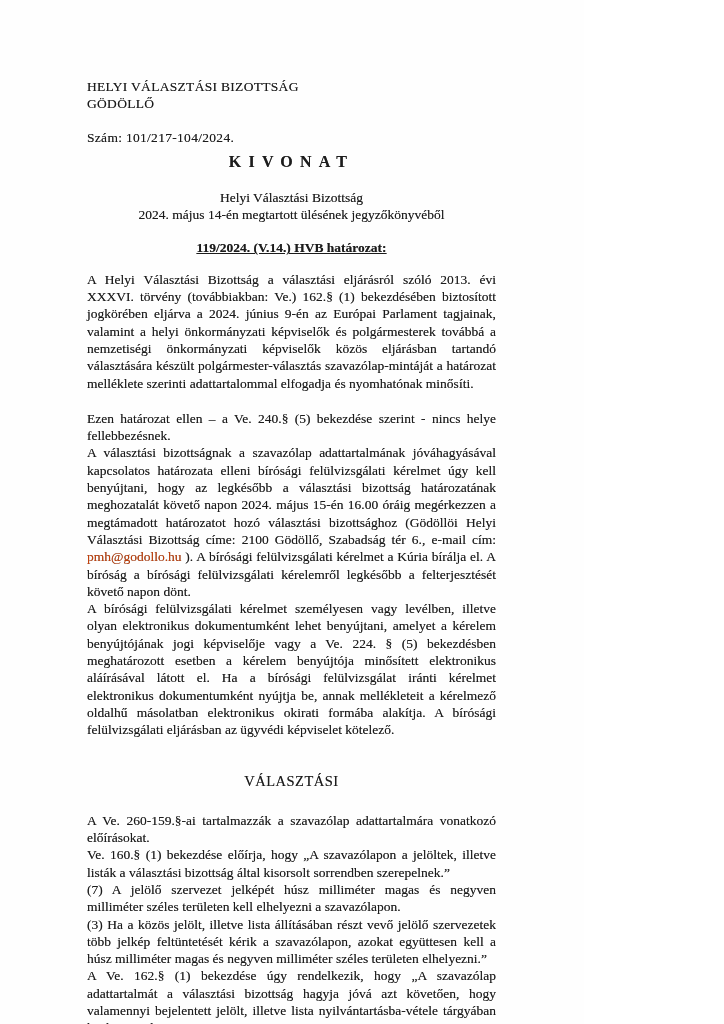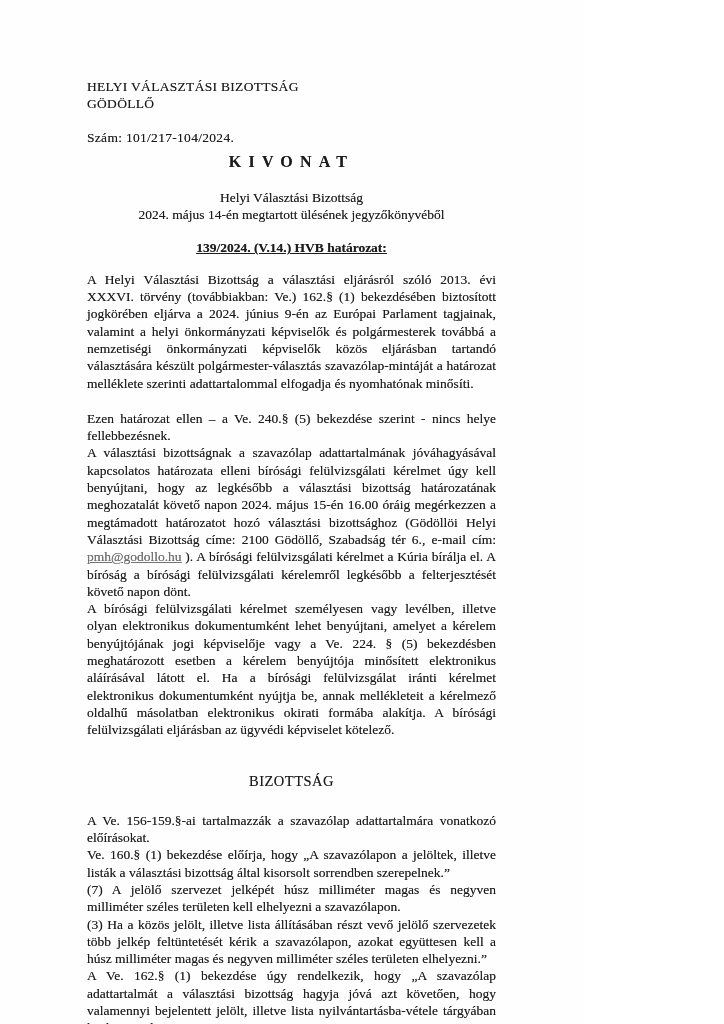--- a/index.html
+++ b/index.html
@@ -59,22 +59,21 @@
   }
   .para {
     margin: 0;
     text-align: justify;
     text-justify: inter-word;
   }
   .appeal-block {
     margin: 18px 0 0 0;
   }
   .email-link {
-    color: #737373;
-    text-decoration: underline;
+    color: #c2410c;
     cursor: pointer;
   }
   .indokolas-heading {
     margin: 34px 0 0 0;
     text-align: center;
     font-size: 14.5px;
     letter-spacing: 0.5px;
     font-weight: normal;
   }
   .indokolas-block {
@@ -92,35 +91,35 @@
     <p class="hdr-line case-number">Szám: 101/217-104/2024.</p>
   </div>
 
   <h1 class="doc-title">KIVONAT</h1>
 
   <div class="subtitle">
     <p>Helyi Választási Bizottság</p>
     <p>2024. május 14-én megtartott ülésének jegyzőkönyvéből</p>
   </div>
 
-  <p class="decision-heading">139/2024. (V.14.) HVB határozat:</p>
+  <p class="decision-heading">119/2024. (V.14.) HVB határozat:</p>
 
   <div class="body-block">
     <p class="para">A Helyi Választási Bizottság a választási eljárásról szóló 2013. évi XXXVI. törvény (továbbiakban: Ve.) 162.§ (1) bekezdésében biztosított jogkörében eljárva a 2024. június 9-én az Európai Parlament tagjainak, valamint a helyi önkormányzati képviselők és polgármesterek továbbá a nemzetiségi önkormányzati képviselők közös eljárásban tartandó választására készült polgármester-választás szavazólap-mintáját a határozat melléklete szerinti adattartalommal elfogadja és nyomhatónak minősíti.</p>
   </div>
 
   <div class="appeal-block">
     <p class="para">Ezen határozat ellen – a Ve. 240.§ (5) bekezdése szerint - nincs helye fellebbezésnek.</p>
     <p class="para"><span>A választási bizottságnak a szavazólap adattartalmának jóváhagyásával kapcsolatos határozata elleni bírósági felülvizsgálati kérelmet úgy kell benyújtani, hogy az legkésőbb a választási bizottság határozatának meghozatalát követő napon 2024. május 15-én 16.00 óráig megérkezzen a megtámadott határozatot hozó választási bizottsághoz (Gödöllöi Helyi Választási Bizottság címe: 2100 Gödöllő, Szabadság tér 6., e-mail cím: </span><a class="email-link">pmh@godollo.hu</a><span> ). A bírósági felülvizsgálati kérelmet a Kúria bírálja el. A bíróság a bírósági felülvizsgálati kérelemről legkésőbb a felterjesztését követő napon dönt.</span></p>
     <p class="para">A bírósági felülvizsgálati kérelmet személyesen vagy levélben, illetve olyan elektronikus dokumentumként lehet benyújtani, amelyet a kérelem benyújtójának jogi képviselője vagy a Ve. 224. § (5) bekezdésben meghatározott esetben a kérelem benyújtója minősített elektronikus aláírásával látott el. Ha a bírósági felülvizsgálat iránti kérelmet elektronikus dokumentumként nyújtja be, annak mellékleteit a kérelmező oldalhű másolatban elektronikus okirati formába alakítja. A bírósági felülvizsgálati eljárásban az ügyvédi képviselet kötelező.</p>
   </div>
 
-  <h2 class="indokolas-heading">BIZOTTSÁG</h2>
+  <h2 class="indokolas-heading">VÁLASZTÁSI</h2>
 
   <div class="indokolas-block">
-    <p class="para">A Ve. 156-159.§-ai tartalmazzák a szavazólap adattartalmára vonatkozó előírásokat.</p>
+    <p class="para">A Ve. 260-159.§-ai tartalmazzák a szavazólap adattartalmára vonatkozó előírásokat.</p>
     <p class="para">Ve. 160.§ (1) bekezdése előírja, hogy „A szavazólapon a jelöltek, illetve listák a választási bizottság által kisorsolt sorrendben szerepelnek.”</p>
     <p class="para">(7) A jelölő szervezet jelképét húsz milliméter magas és negyven milliméter széles területen kell elhelyezni a szavazólapon.</p>
     <p class="para">(3) Ha a közös jelölt, illetve lista állításában részt vevő jelölő szervezetek több jelkép feltüntetését kérik a szavazólapon, azokat együttesen kell a húsz milliméter magas és negyven milliméter széles területen elhelyezni.”</p>
     <p class="para">A Ve. 162.§ (1) bekezdése úgy rendelkezik, hogy „A szavazólap adattartalmát a választási bizottság hagyja jóvá azt követően, hogy valamennyi bejelentett jelölt, illetve lista nyilvántartásba-vétele tárgyában határozatot hozott.</p>
   </div>
 
 </div>
 
 </body></html>

